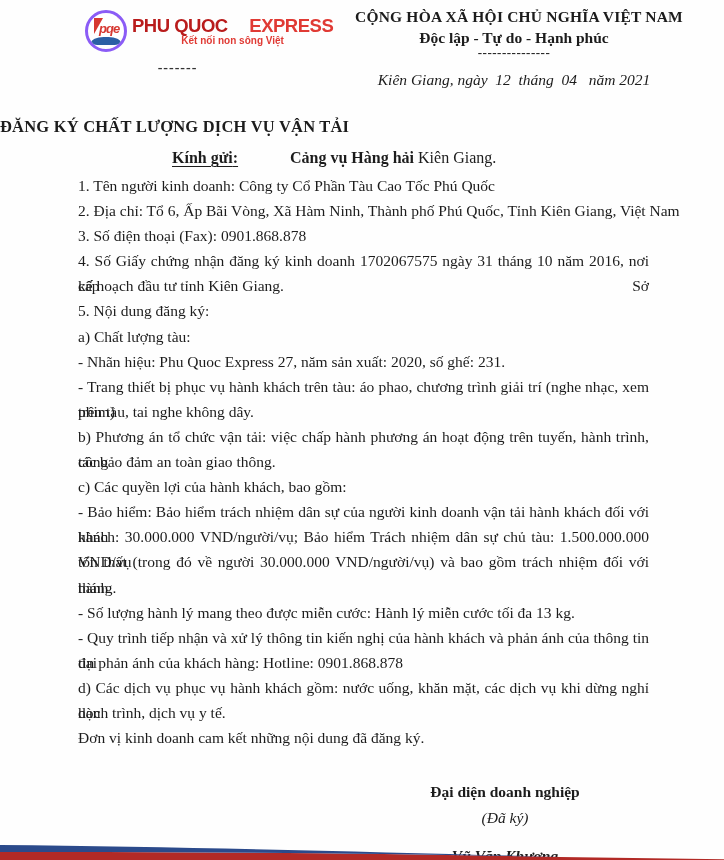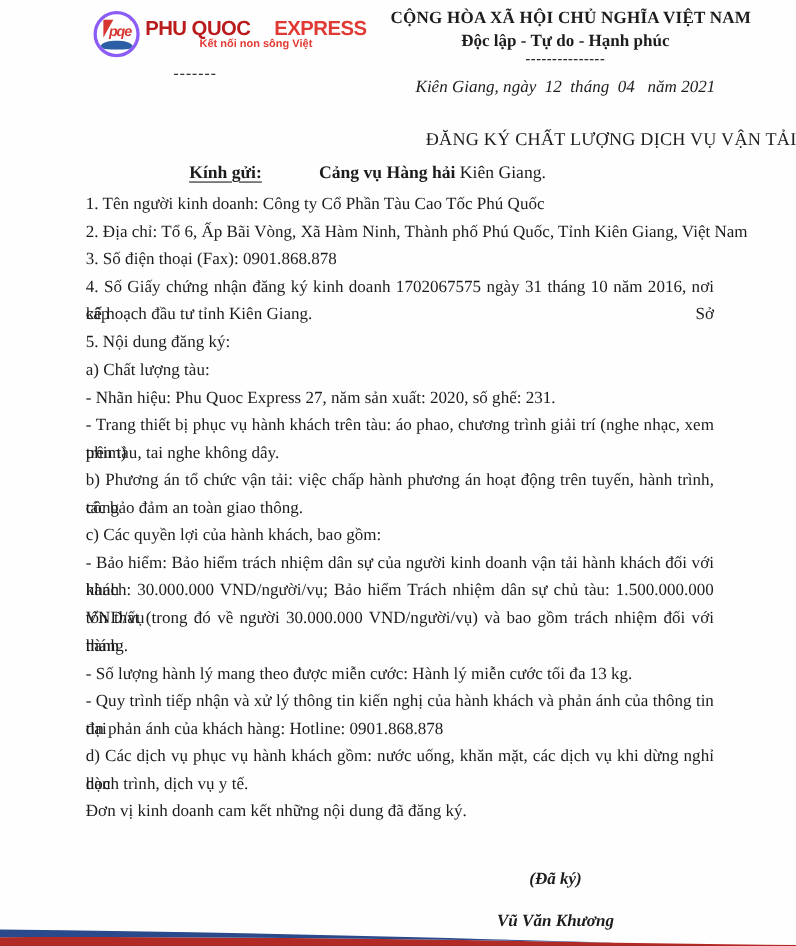--- a/index.html
+++ b/index.html
@@ -28,39 +28,39 @@
   .logo-dashes { margin-top: 8px; text-align: center; font-weight: bold; letter-spacing: 1px;
                  font-size: 14px; color: #333; }
 
   .national-block { position: absolute; left: 355px; top: 8px; width: 318px; text-align: center; }
   .nat-line1 { font-weight: bold; font-size: 15.5px; white-space: nowrap; letter-spacing: 0.2px; }
   .nat-line2 { font-weight: bold; font-size: 15.5px; margin-top: 3px; }
   .nat-dashes { font-weight: bold; font-size: 13px; letter-spacing: 0.5px; margin-top: -2px; }
   .date-line { margin-top: 10px; font-style: italic; font-size: 15.5px; white-space: pre; }
 
   
-  .doc-title { position: absolute; top: 117px; left: 0; width: 724px; text-align: right;
-               font-weight: normal; font-size: 16.5px; letter-spacing: 0.2px; }
+  .doc-title { position: absolute; top: 117px; left: 0; width: 724px; text-align: left;
+               font-weight: bold; font-size: 16.5px; letter-spacing: 0.2px; }
   .salutation { position: absolute; top: 149px; left: 0; width: 724px; font-size: 16px; }
   .salute-label { position: absolute; left: 172px; font-weight: bold; text-decoration: underline;
                   text-underline-offset: 3px; }
   .salute-colon { font-weight: bold; text-decoration: none; }
   .salute-recipient { position: absolute; left: 290px; }
   .salute-recipient .b { font-weight: bold; }
 
   
   .body-text { position: absolute; left: 78px; top: 173px; width: 571px; font-size: 15.5px; }
   .body-line { height: 25.1px; line-height: 25.1px; white-space: nowrap; }
   .body-line.j { white-space: normal; text-align: justify; text-align-last: justify; }
 
   
   .signature { position: absolute; left: 380px; top: 783px; width: 250px; text-align: center;
                font-size: 15.5px; }
   .sig-line1 { font-weight: bold; }
-  .sig-line2 { font-weight: bold; font-style: italic; margin-top: 8px; }
+  .sig-line2 { font-weight: normal; font-style: italic; margin-top: 8px; }
   .sig-line3 { font-weight: bold; font-style: italic; margin-top: 20px; }
 
   
   .swoosh { position: absolute; left: 0; bottom: 0; width: 724px; height: 16px; }
 </style>
 </head>
 <body>
 
 <div class="page">
 
@@ -116,20 +116,21 @@
     <div class="body-line">tháng.</div>
     <div class="body-line">- Số lượng hành lý mang theo được miễn cước: Hành lý miễn cước tối đa 13 kg.</div>
     <div class="body-line j">- Quy trình tiếp nhận và xử lý thông tin kiến nghị của hành khách và phản ánh của thông tin đại</div>
     <div class="body-line">tin phản ánh của khách hàng: Hotline: 0901.868.878</div>
     <div class="body-line j">d) Các dịch vụ phục vụ hành khách gồm: nước uống, khăn mặt, các dịch vụ khi dừng nghỉ dọc</div>
     <div class="body-line">hành trình, dịch vụ y tế.</div>
     <div class="body-line">Đơn vị kinh doanh cam kết những nội dung đã đăng ký.</div>
   </div>
 
   <div class="signature">
+    <div class="sig-line1">Đại diện doanh nghiệp</div>
     <div class="sig-line2">(Đã ký)</div>
     <div class="sig-line3">Vũ Văn Khương</div>
   </div>
 
   <svg class="swoosh" viewBox="0 0 724 16" preserveAspectRatio="none">
     <path d="M0,8 C180,7.5 380,9.5 560,13 L724,15.2 L724,16 L0,16 Z" fill="#b22a26"></path>
     <path d="M0,1 C200,3 400,8.5 560,13 C380,9.5 180,7.5 0,8 Z" fill="#2b4a8b"></path>
   </svg>
 
 </div>

